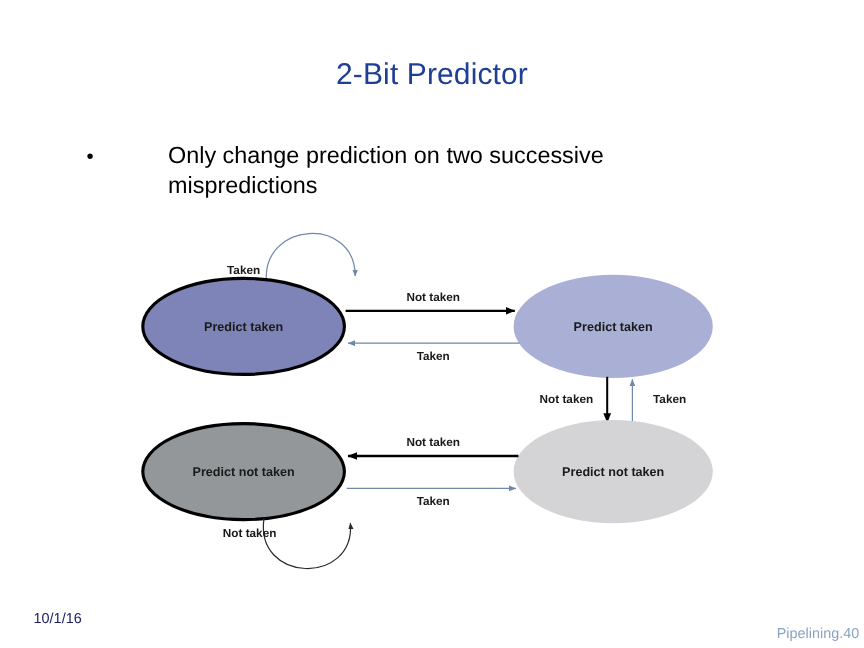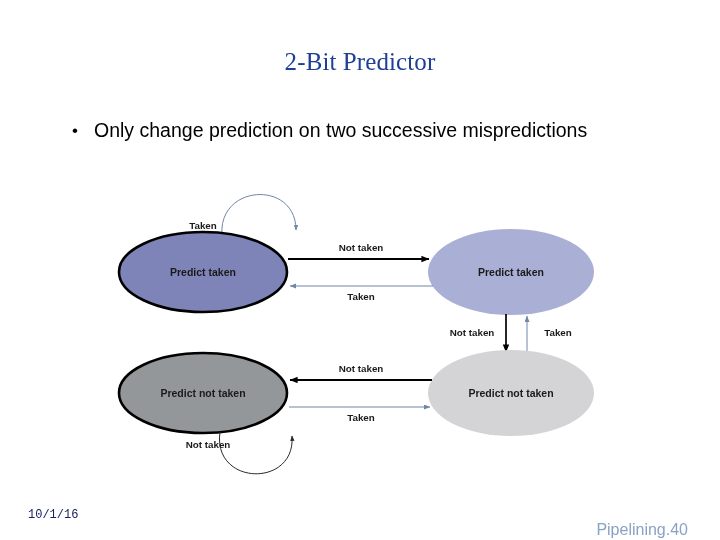--- a/index.html
+++ b/index.html
@@ -18,21 +18,21 @@
 
   
   #slide-title {
     position: absolute;
     left: 0;
     top: 48px;
     width: 720px;
     text-align: center;
     font-size: 25px;
     color: #1f3f94;
-    font-family: Liberation Serif, serif;
+    font-family: Liberation Sans, sans-serif;
     letter-spacing: 0.1px;
     white-space: nowrap;
   }
 
   
   #bullet-list {
     position: absolute;
     left: 72px;
     top: 118px;
     width: 540px;
@@ -48,20 +48,21 @@
   .bullet-mark {
     width: 22px;
     flex: 0 0 22px;
     font-size: 17px;
     line-height: 25px;
     text-align: left;
     color: #000000;
   }
   .bullet-text {
     flex: 1 1 auto;
+    margin-left: 46px;
   }
 
   
   #state-diagram {
     position: absolute;
     left: 100px;
     top: 186px;
     width: 520px;
     height: 300px;
     font-weight: bold;
@@ -82,31 +83,31 @@
     fill: #1a1a1a;
     text-anchor: middle;
     dominant-baseline: middle;
   }
 
   
   #footer-date {
     position: absolute;
     left: 28px;
     top: 508px;
-    font-family: Liberation Mono, monospace;
+    font-family: Liberation Sans, sans-serif;
     font-size: 12px;
     color: #1b2163;
     white-space: nowrap;
   }
   #footer-ref {
     position: absolute;
-    right: 32px;
+    right: 4px;
     top: 521px;
     font-family: "Liberation Sans", sans-serif;
-    font-size: 16px;
+    font-size: 12px;
     color: #8aa2c4;
     white-space: nowrap;
   }
 </style>
 </head>
 <body>
 
 <div id="slide-title">2-Bit Predictor</div>
 
 <div id="bullet-list">

